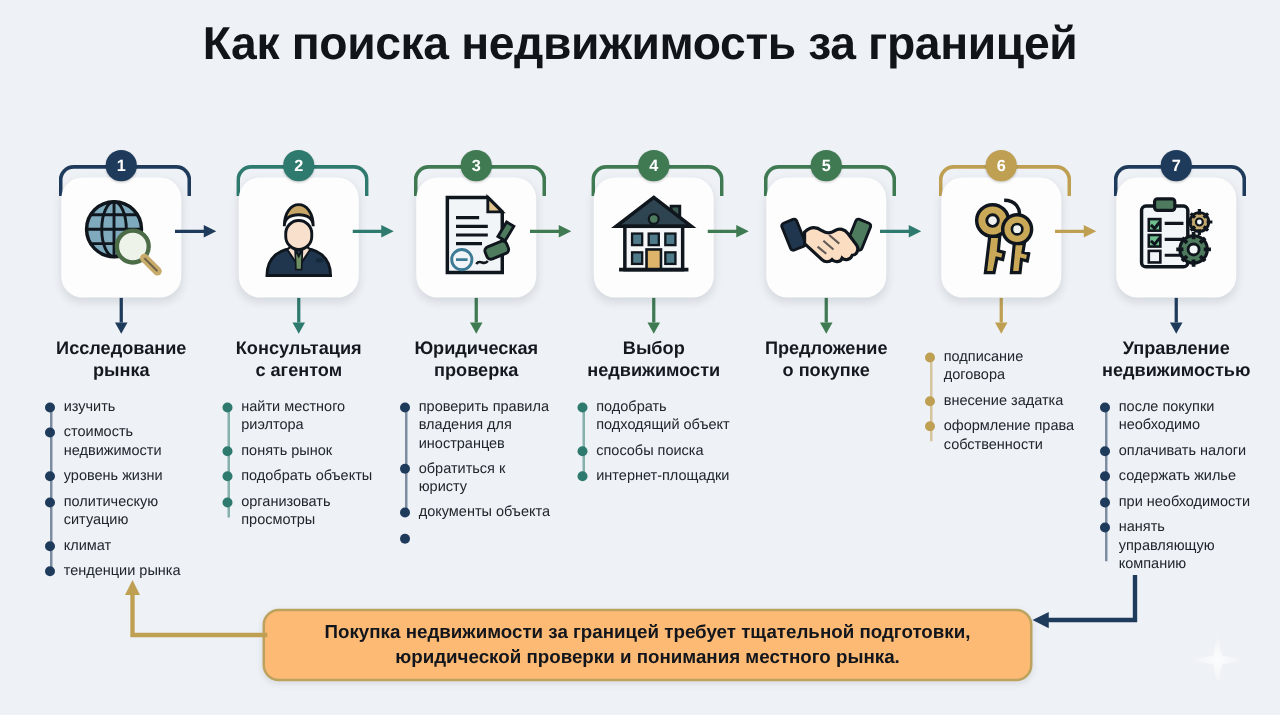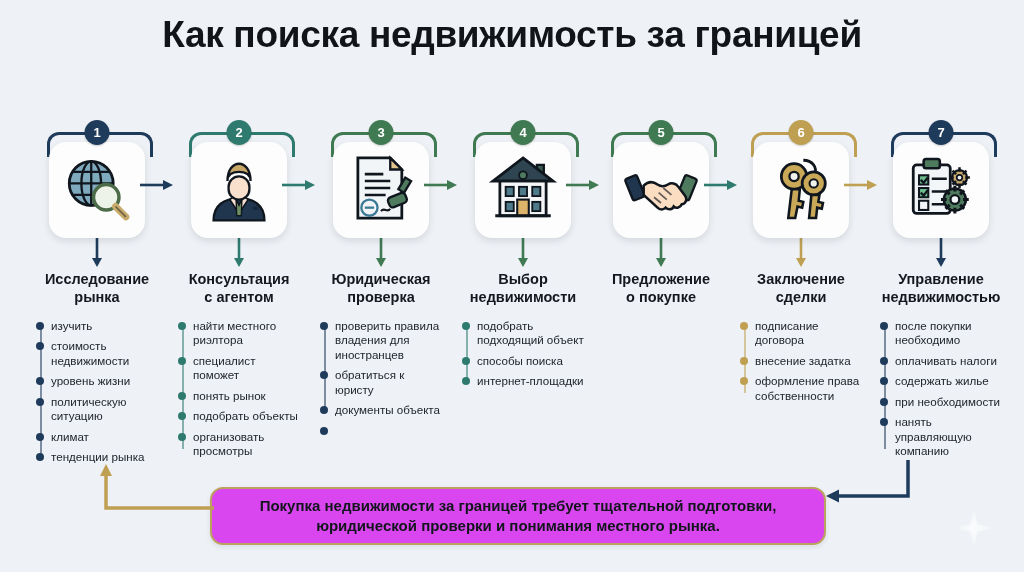--- a/index.html
+++ b/index.html
@@ -33,21 +33,21 @@
   .downarrow svg{width:14px;height:30px;}
   .hconn{position:absolute;top:58px;width:34px;height:14px;}
   .hconn svg{width:34px;height:14px;}
   .label{text-align:center;font-size:14.5px;font-weight:bold;color:#15191f;
      line-height:1.25;min-height:38px;margin-top:2px;}
   .bullets{margin-top:11px;position:relative;padding-left:15px;}
   .bline{position:absolute;left:4px;top:7px;bottom:10px;width:2px;background:#9fb0c0;}
   .bi{position:relative;font-size:11.6px;color:#20262e;line-height:1.25;margin-bottom:6px;}
   .bdot{position:absolute;left:-15px;top:3px;width:8px;height:8px;border-radius:50%;background:#1f3b5c;}
   .callout{position:absolute;left:210px;top:487px;width:616px;height:58px;
-     background:#d946ef;border:2px solid #bba25e;border-radius:13px;
+     background:#fdba74;border:2px solid #bba25e;border-radius:13px;
      display:flex;align-items:center;justify-content:center;text-align:center;
      font-size:15px;font-weight:bold;color:#12161c;line-height:1.35;padding:0 14px;
      box-sizing:border-box;box-shadow:0 2px 5px rgba(40,55,80,.10);}
   .loopL{position:absolute;left:88px;top:462px;width:126px;height:68px;}
   .loopR{position:absolute;left:820px;top:452px;width:120px;height:72px;}
 </style>
 </head>
 <body>
 
 <div class="header">
@@ -136,24 +136,20 @@
     </div>
     <div class="label">
         <div>Консультация</div>
         <div>с агентом</div>
       </div>
     <div class="bullets">
       <span class="bline" style="background:#2f7a6f;opacity:.55"></span>
       <div class="bi">
        <span class="bdot" style="background:#2f7a6f"></span>
        <span>найти местного риэлтора</span>
-     </div>
-        <div class="bi">
-       <span class="bdot" style="background:#2f7a6f"></span>
-       <span>специалист поможет</span>
      </div>
         <div class="bi">
        <span class="bdot" style="background:#2f7a6f"></span>
        <span>понять рынок</span>
      </div>
         <div class="bi">
        <span class="bdot" style="background:#2f7a6f"></span>
        <span>подобрать объекты</span>
      </div>
         <div class="bi">
@@ -309,24 +305,20 @@
             <circle cx="43" cy="28" r="3.6" fill="#f0f2f0" stroke="#10161d" stroke-width="1.8"></circle>
             <path d="M41 38 L39 58 l6 0 l1 -9 l4 1 l1 -5 l-4 -1 l1 -6z" fill="#c9a857" stroke="#10161d" stroke-width="2.2"></path>
           </svg></span>
     </div>
     <div class="downarrow">
       <svg viewBox="0 0 14 30">
           <path d="M7 0v20" stroke="#bfa053" stroke-width="2.6"></path>
           <path d="M7 29 l5 -9 l-10 0z" fill="#bfa053"></path>
         </svg>
     </div>
-    <div class="label">
-        <div>Заключение</div>
-        <div>сделки</div>
-      </div>
     <div class="bullets">
       <span class="bline" style="background:#bfa053;opacity:.55"></span>
       <div class="bi">
        <span class="bdot" style="background:#bfa053"></span>
        <span>подписание договора</span>
      </div>
         <div class="bi">
        <span class="bdot" style="background:#bfa053"></span>
        <span>внесение задатка</span>
      </div>

